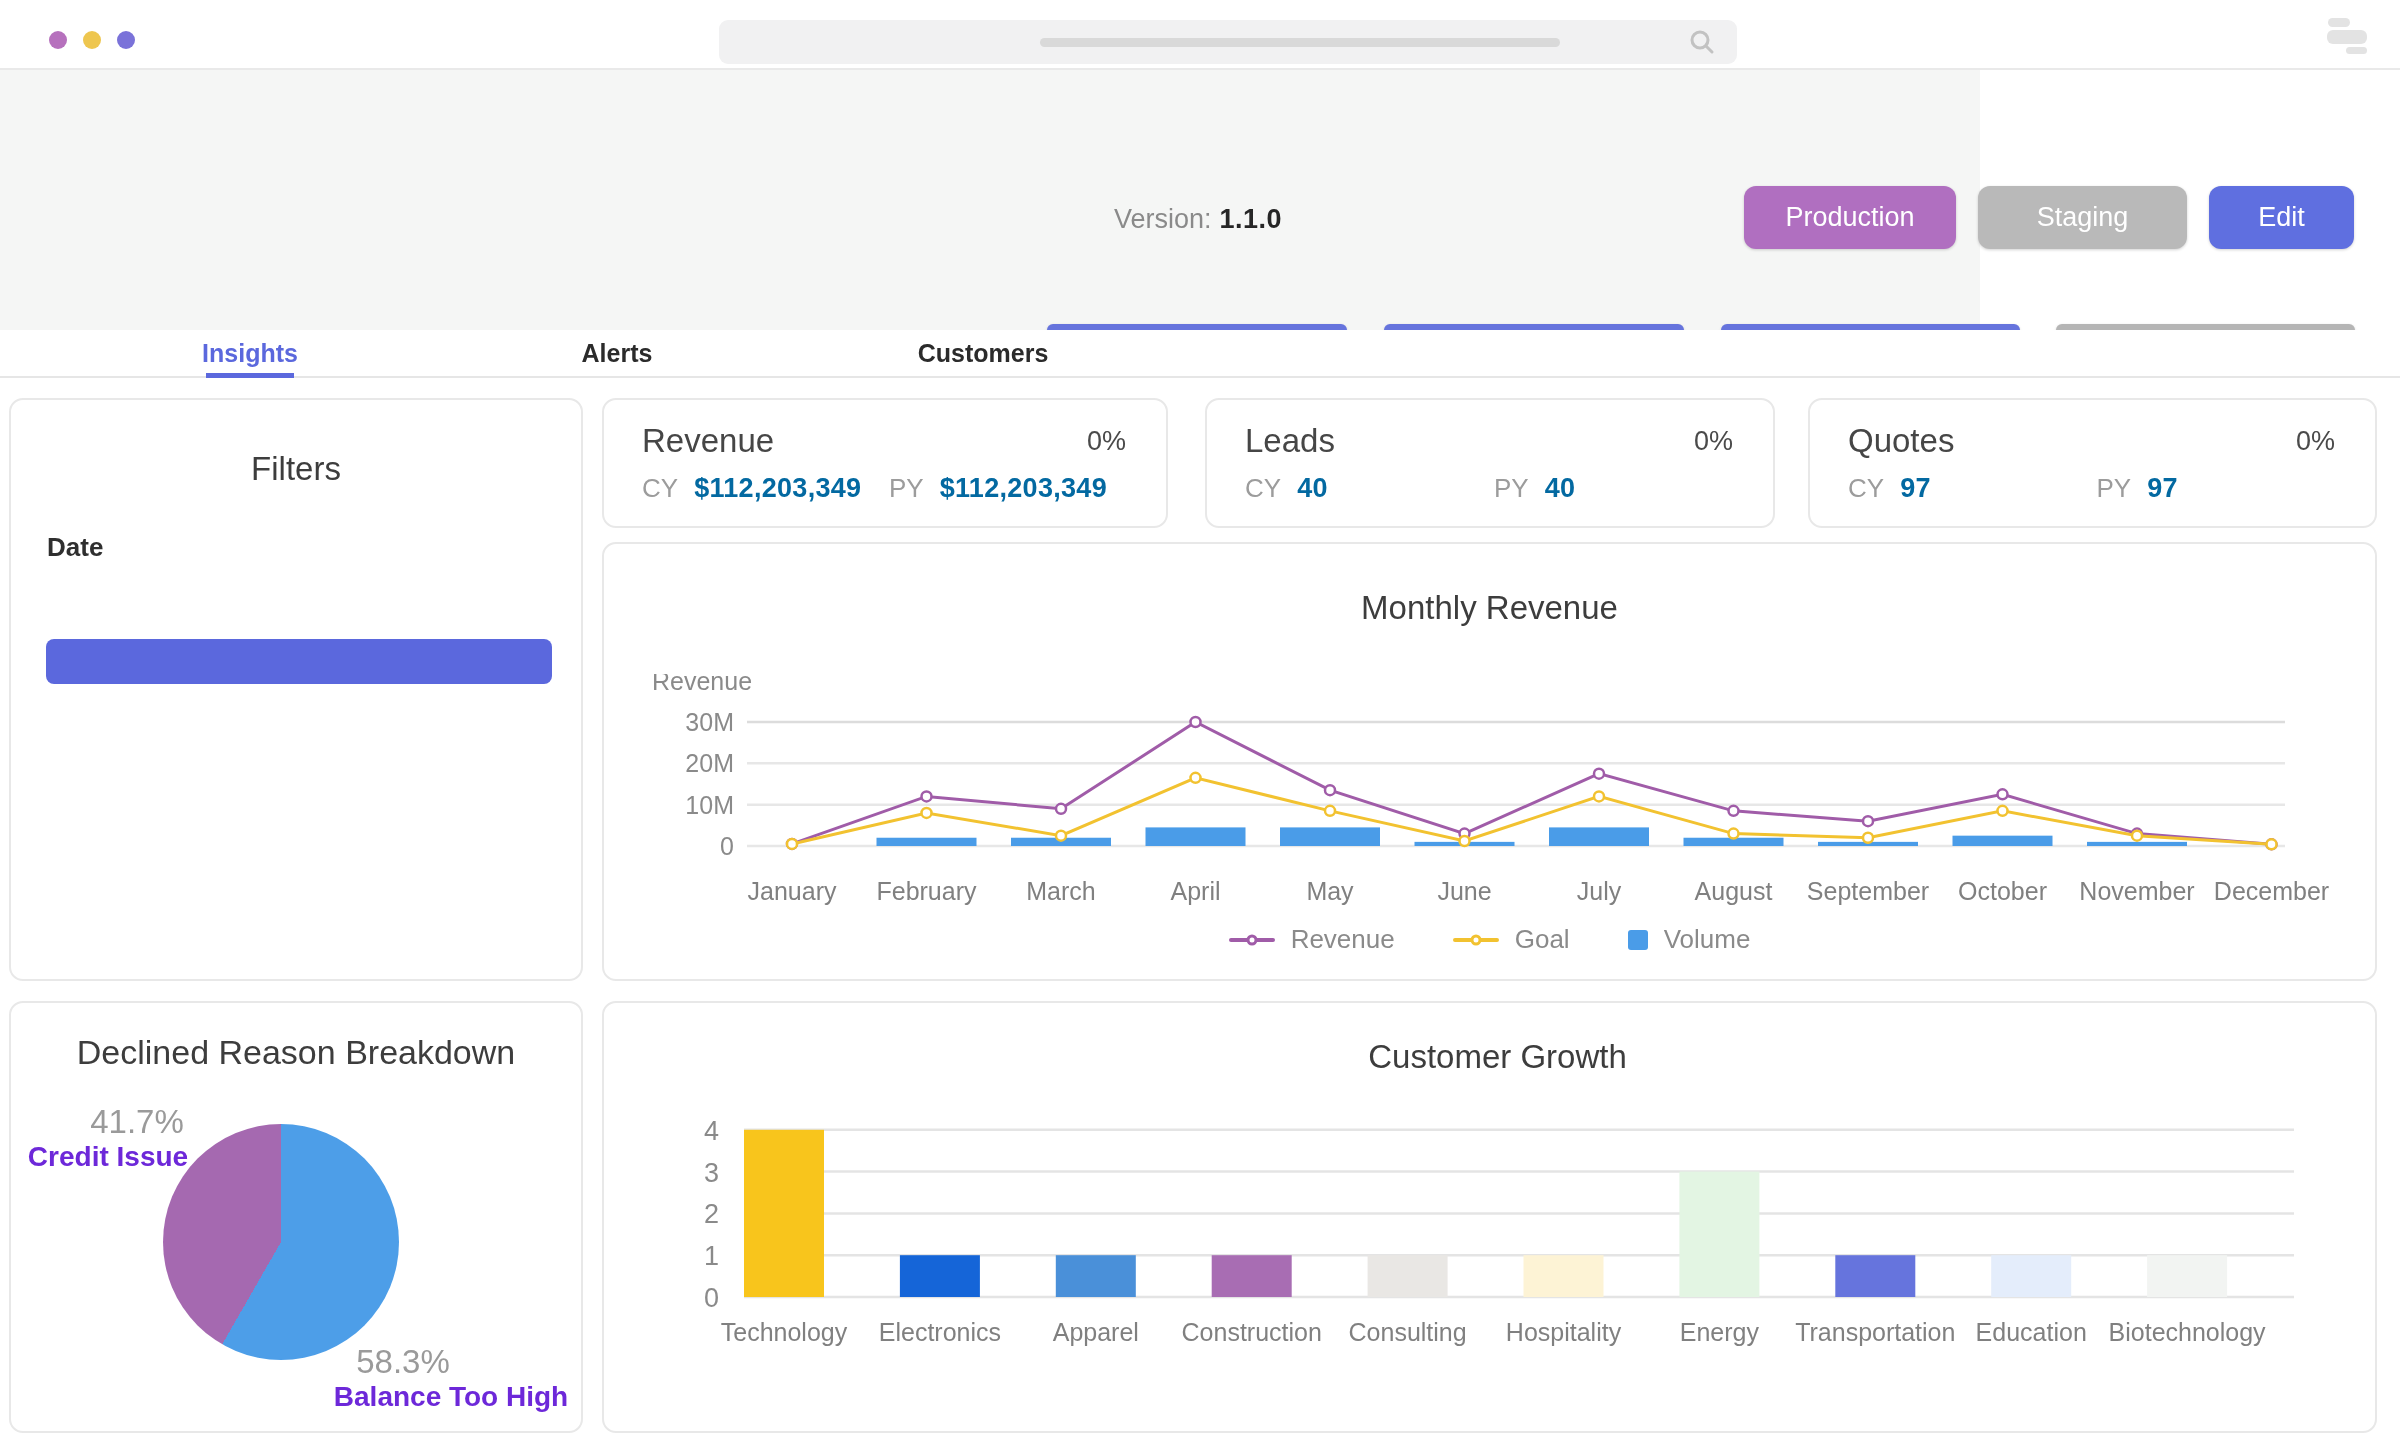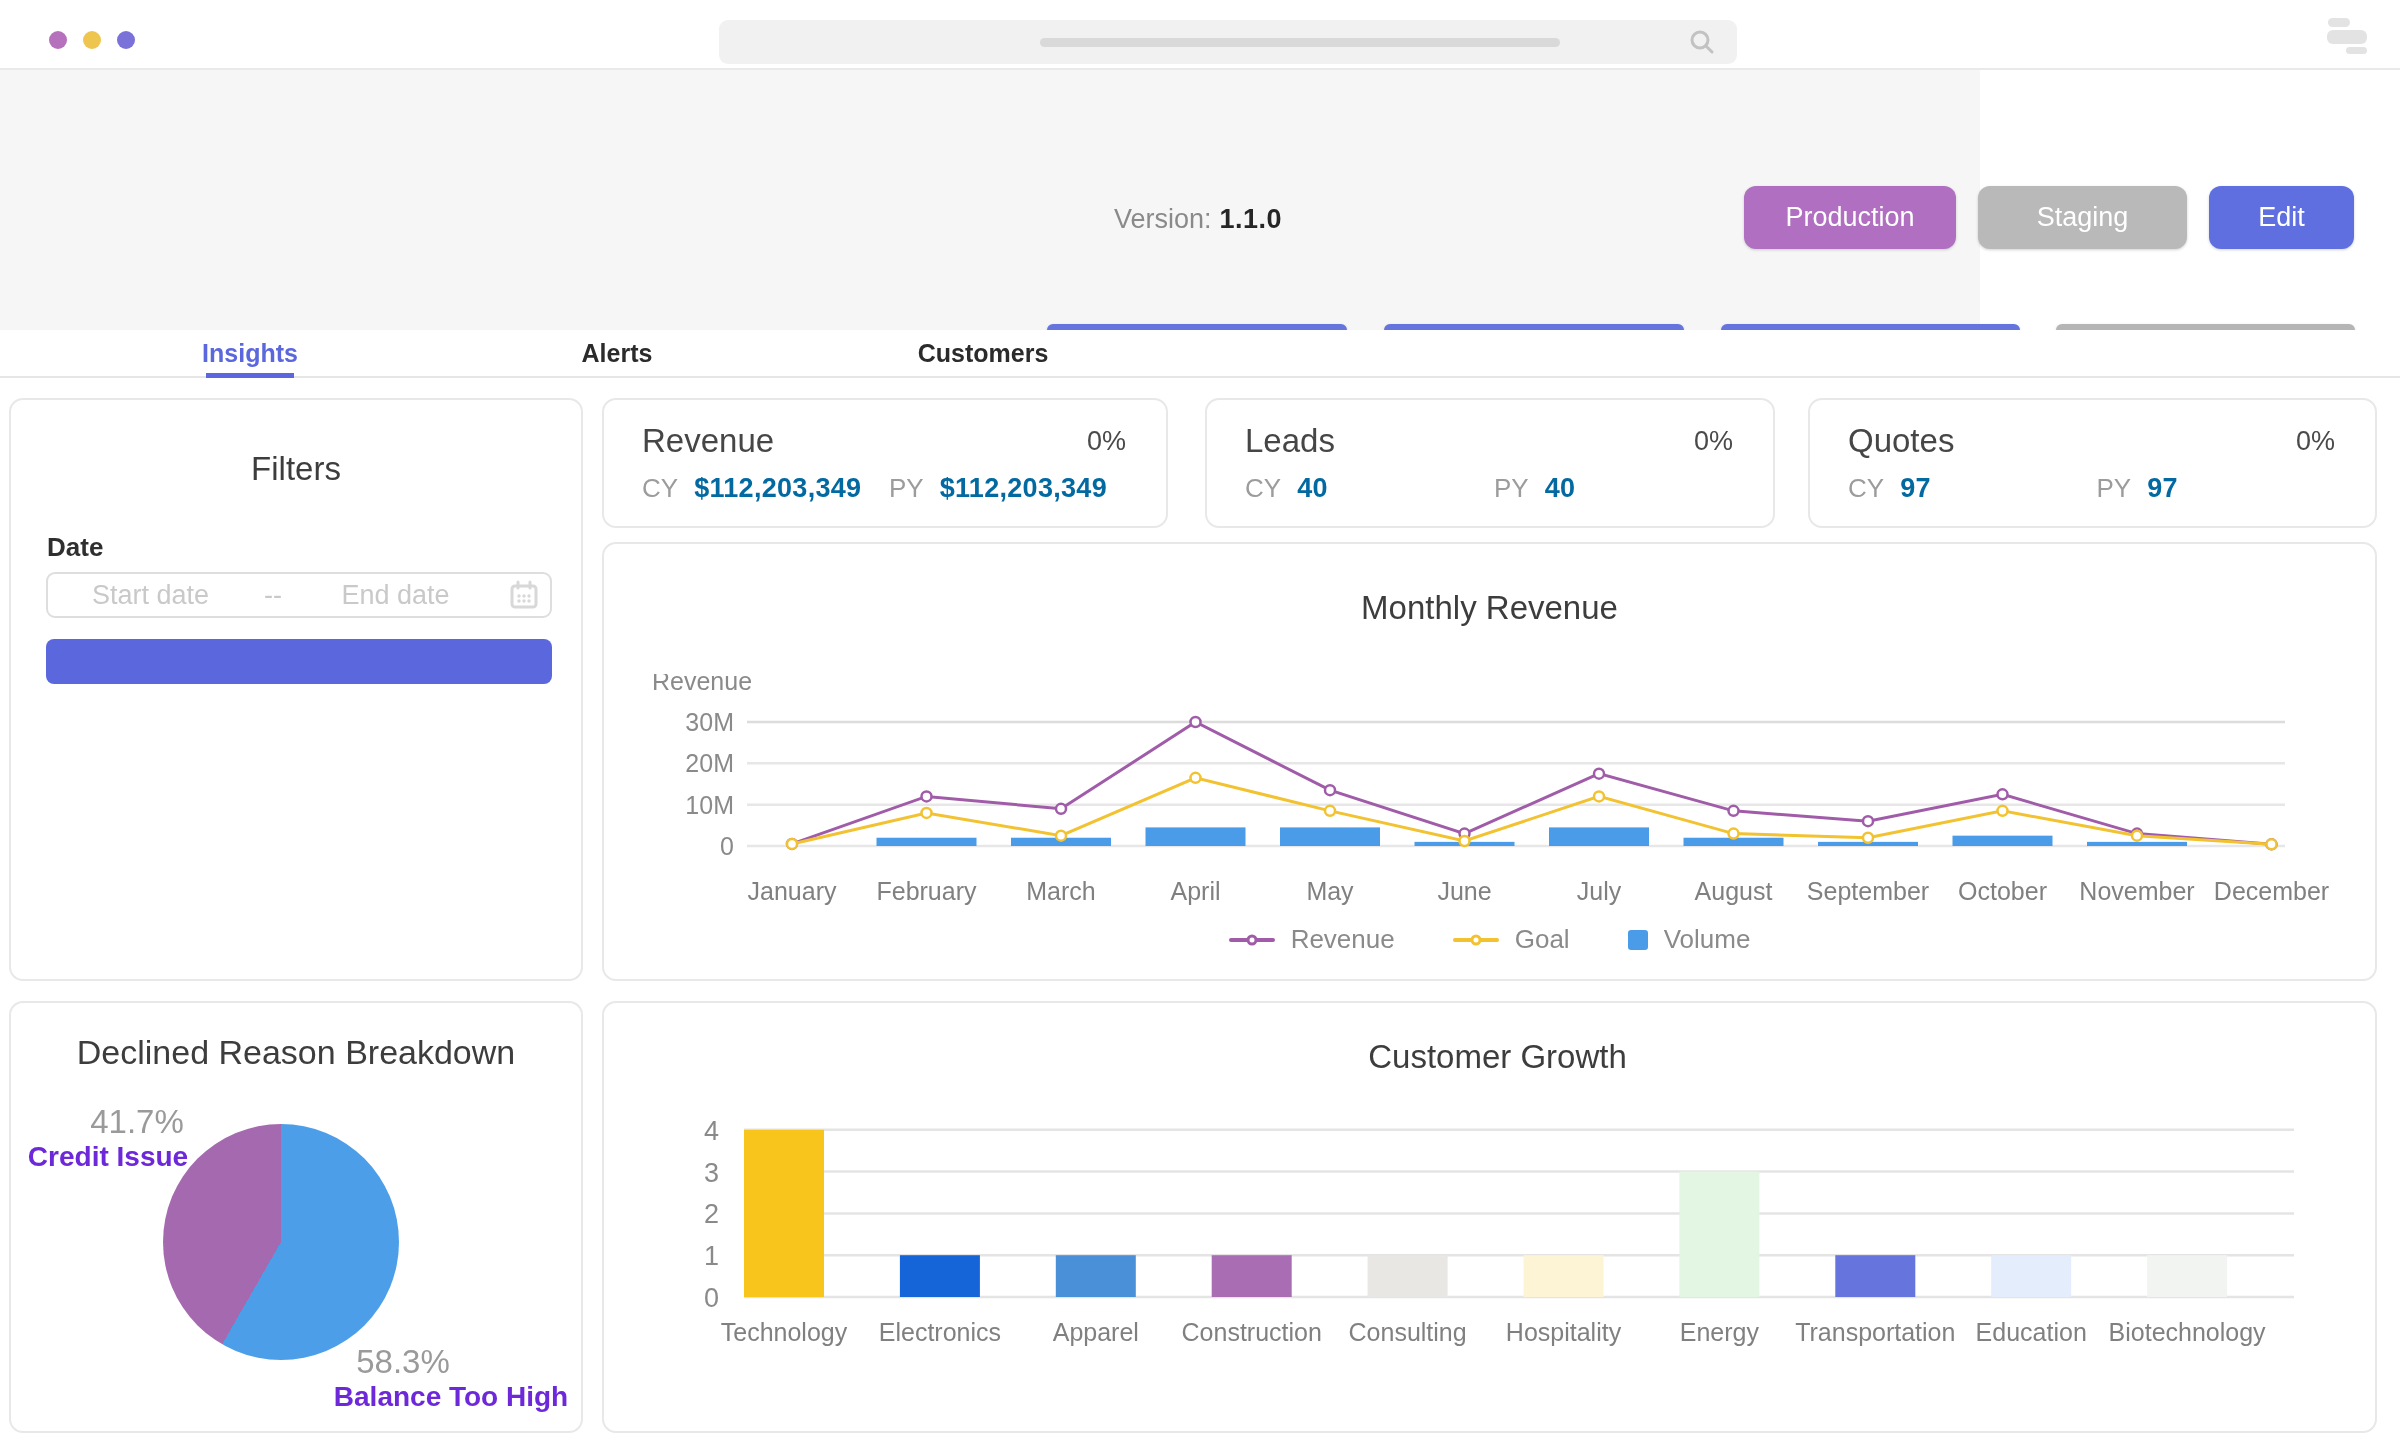--- a/index.html
+++ b/index.html
@@ -123,38 +123,20 @@
     <span class="underline"></span>
   </div>
   <div class="tab" style="left:800px;">
     <span>Customers</span>
   </div>
 </div>
 
 <div class="card" id="filters-card">
   <div class="card-title" style="top:30px;margin-top:20px;">Filters</div>
   <div id="date-label">Date</div>
-  <div id="date-input">
-    <span class="ph">Start date</span>
-    <span class="sep">--</span>
-    <span class="ph">End date</span>
-    <span class="cal">
-      <svg width="30" height="30" viewBox="0 0 30 30">
-          <rect x="3" y="6" width="24" height="21" rx="3" fill="none" stroke="#d8d8d8" stroke-width="3"></rect>
-          <line x1="9" y1="2" x2="9" y2="8" stroke="#d8d8d8" stroke-width="3" stroke-linecap="round"></line>
-          <line x1="21" y1="2" x2="21" y2="8" stroke="#d8d8d8" stroke-width="3" stroke-linecap="round"></line>
-          <circle cx="10" cy="16" r="1.7" fill="#d8d8d8"></circle>
-          <circle cx="15" cy="16" r="1.7" fill="#d8d8d8"></circle>
-          <circle cx="20" cy="16" r="1.7" fill="#d8d8d8"></circle>
-          <circle cx="10" cy="21" r="1.7" fill="#d8d8d8"></circle>
-          <circle cx="15" cy="21" r="1.7" fill="#d8d8d8"></circle>
-          <circle cx="20" cy="21" r="1.7" fill="#d8d8d8"></circle>
-        </svg>
-    </span>
-  </div>
   <button id="apply-btn" style="border:none;"></button>
 </div>
 
 <div class="card kpi-card" style="left:602px; width:566px;">
   <div class="kpi-title">Revenue</div>
   <div class="kpi-delta">0%</div>
   <div class="kpi-row">
     <div class="kpi-half">
         <span class="kpi-lab">CY</span>
         <span class="kpi-val">$112,203,349</span>

